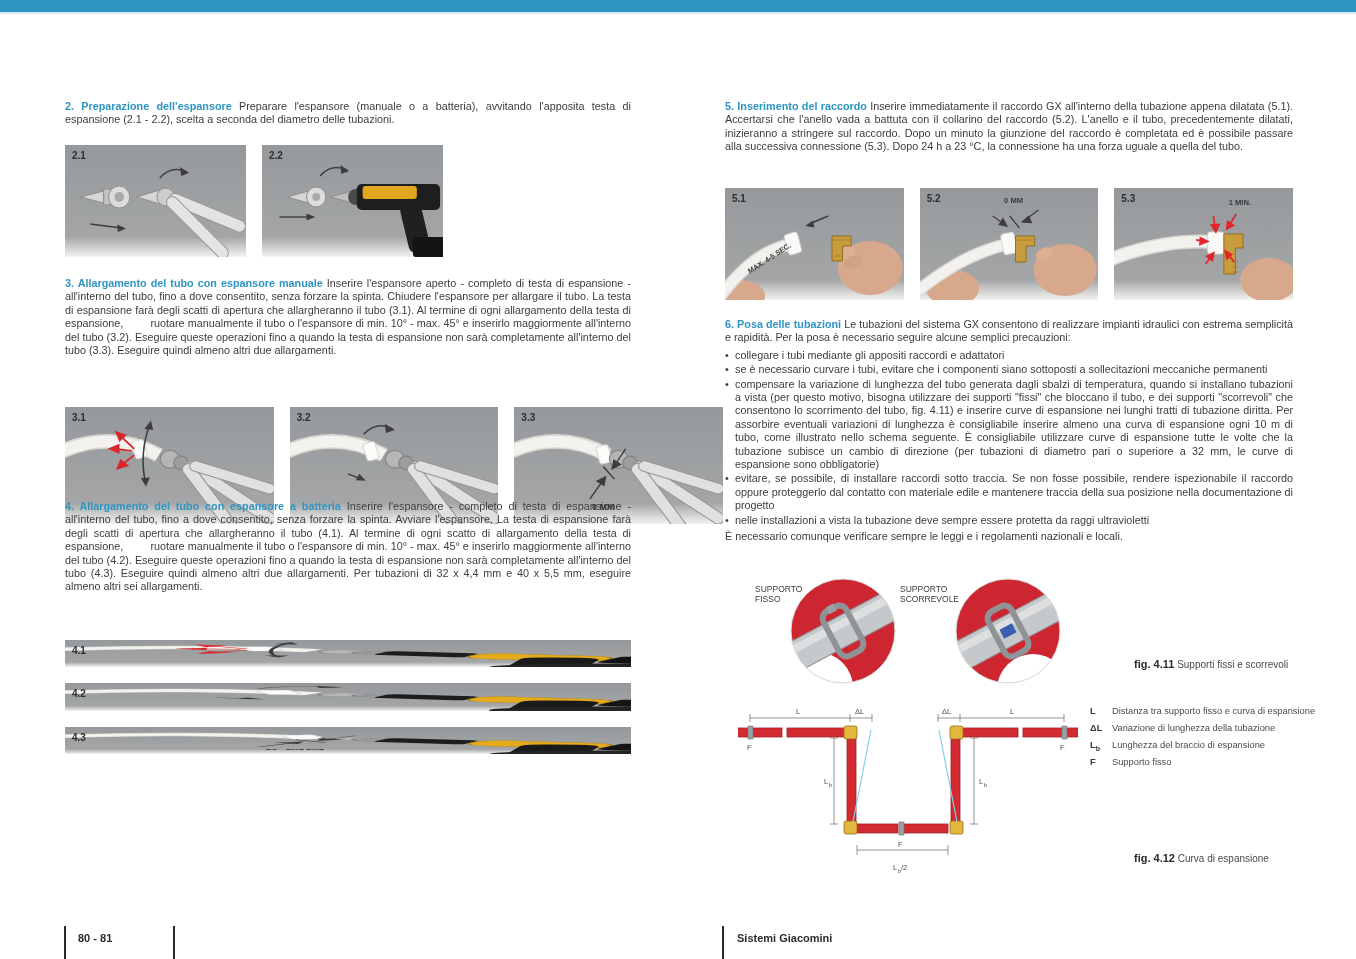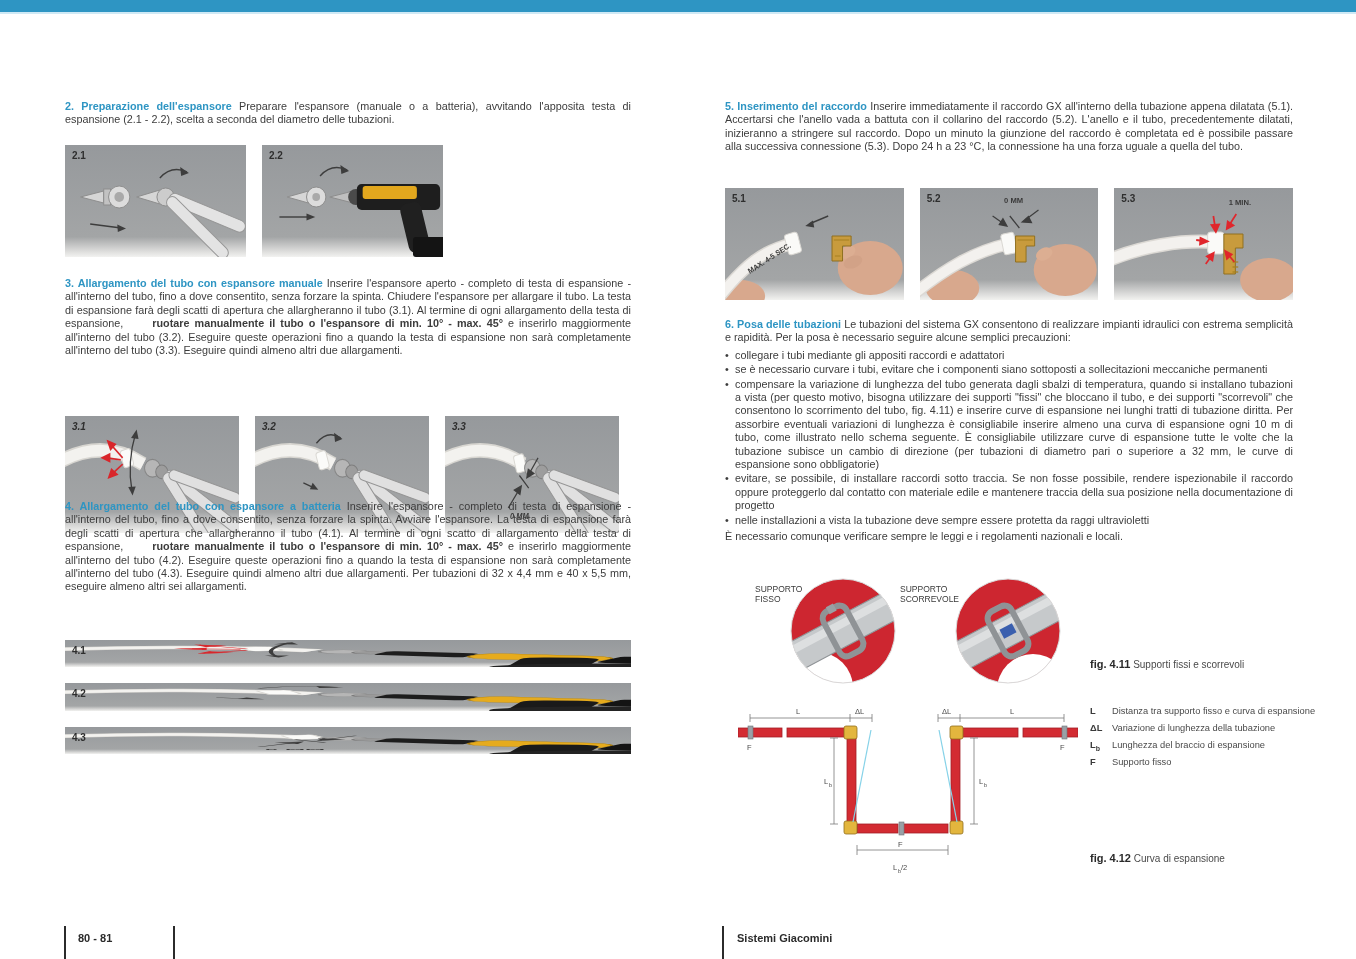--- a/index.html
+++ b/index.html
@@ -6,33 +6,33 @@
   body{
     width:1356px;height:959px;position:relative;overflow:hidden;
     background:#ffffff;color:#3c3c3c;
     font-family:"Liberation Sans","DejaVu Sans",sans-serif;
   }
   .topbar{position:absolute;left:0;top:0;width:1356px;height:12px;background:#2e95c3;}
   .topbar-light{position:absolute;left:0;top:12px;width:1356px;height:2px;background:#cfe9f5;}
 
   .para{position:absolute;font-size:10.8px;line-height:13.4px;text-align:justify;color:#3c3c3c;}
   .h{color:#2e95c3;font-weight:bold;}
-  .runbold{font-weight:bold;padding-left:24px;}
+  .runbold{font-weight:normal;padding-left:24px;}
 
   .strip{position:absolute;display:flex;gap:16px;}
   .panel{position:relative;flex:1;overflow:hidden;
     background:linear-gradient(#96999c 0%,#a3a5a6 82%,#d9d9d8 94%,#f2f2f0 100%);}
   .panel svg{position:absolute;left:0;top:0;width:100%;height:100%;}
   .plabel{position:absolute;top:5px;left:7px;font-weight:bold;font-size:10px;color:#2e2e2e;z-index:2;}
 
   .fig411{position:absolute;left:733px;top:576px;width:340px;height:112px;}
   .fig412{position:absolute;left:738px;top:698px;width:340px;height:184px;}
 
   .caption{position:absolute;font-size:10px;color:#4a4a4a;}
-  .caption b{font-size:11px;color:#2b2b2b;}
+  .caption b{font-size:11px;color:#2b2b2b;margin-left:44px;}
 
   .legend{position:absolute;left:1090px;top:706px;width:235px;font-size:9.3px;line-height:11px;color:#4a4a4a;}
   .lrow{display:flex;margin-bottom:3px;}
   .lsym{width:22px;flex:0 0 22px;font-weight:bold;color:#3a3a3a;}
   .lsub{font-size:7px;vertical-align:sub;font-weight:bold;}
 
   .bullets{margin-top:4px;}
   .brow{display:flex;margin-top:1px;}
   .bdot{flex:0 0 10px;text-align:left;}
   .btext{flex:1;text-align:justify;}
@@ -88,21 +88,21 @@
       <line x1="18" y1="72" x2="50" y2="72" stroke="#3d3d3d" stroke-width="1.4"></line>
       <polygon points="55,72 46,68.5 46,75.5" fill="#3d3d3d"></polygon>
     </svg>
   </div>
 </div>
 
 <div class="para" style="left:65px;top:277px;width:566px;">
   <span class="h">3. Allargamento del tubo con espansore manuale</span><span> Inserire l'espansore aperto - completo di testa di espansione - all'interno del tubo, fino a dove consentito, senza forzare la spinta. Chiudere l'espansore per allargare il tubo. La testa di espansione farà degli scatti di apertura che allargheranno il tubo (3.1). Al termine di ogni allargamento della testa di espansione, </span><span class="runbold">ruotare manualmente il tubo o l'espansore di min. 10° - max. 45°</span><span> e inserirlo maggiormente all'interno del tubo (3.2). Eseguire queste operazioni fino a quando la testa di espansione non sarà completamente all'interno del tubo (3.3). Eseguire quindi almeno altri due allargamenti.</span>
 </div>
 
-<div class="strip" style="left:65px;top:416px;width:554px;height:117px;font-style:italic;">
+<div class="strip" style="left:65px;top:407px;width:658px;height:117px;">
   <div class="panel">
     <span class="plabel">3.1</span>
     <svg viewBox="0 0 187 112" preserveAspectRatio="none">
       <path d="M-6,44 C26,28 56,30 84,46" stroke="#d8d6d1" stroke-width="14" fill="none"></path>
       <path d="M-6,44 C26,28 56,30 84,46" stroke="#f3f2ef" stroke-width="11" fill="none"></path>
       <rect x="61" y="32" width="11" height="17" rx="2.5" fill="#fbfbf9" stroke="#d9d7d2" transform="rotate(-16 66 40)"></rect>
       <circle cx="94" cy="50" r="8.5" fill="#b6b6b6" stroke="#868686"></circle>
       <circle cx="104" cy="53.5" r="6.5" fill="#9d9d9d" stroke="#7e7e7e"></circle>
       <g fill="#e0e0e0" stroke="#959595">
         <rect x="108" y="50" width="96" height="11" rx="5" transform="rotate(35 110 56)"></rect>

